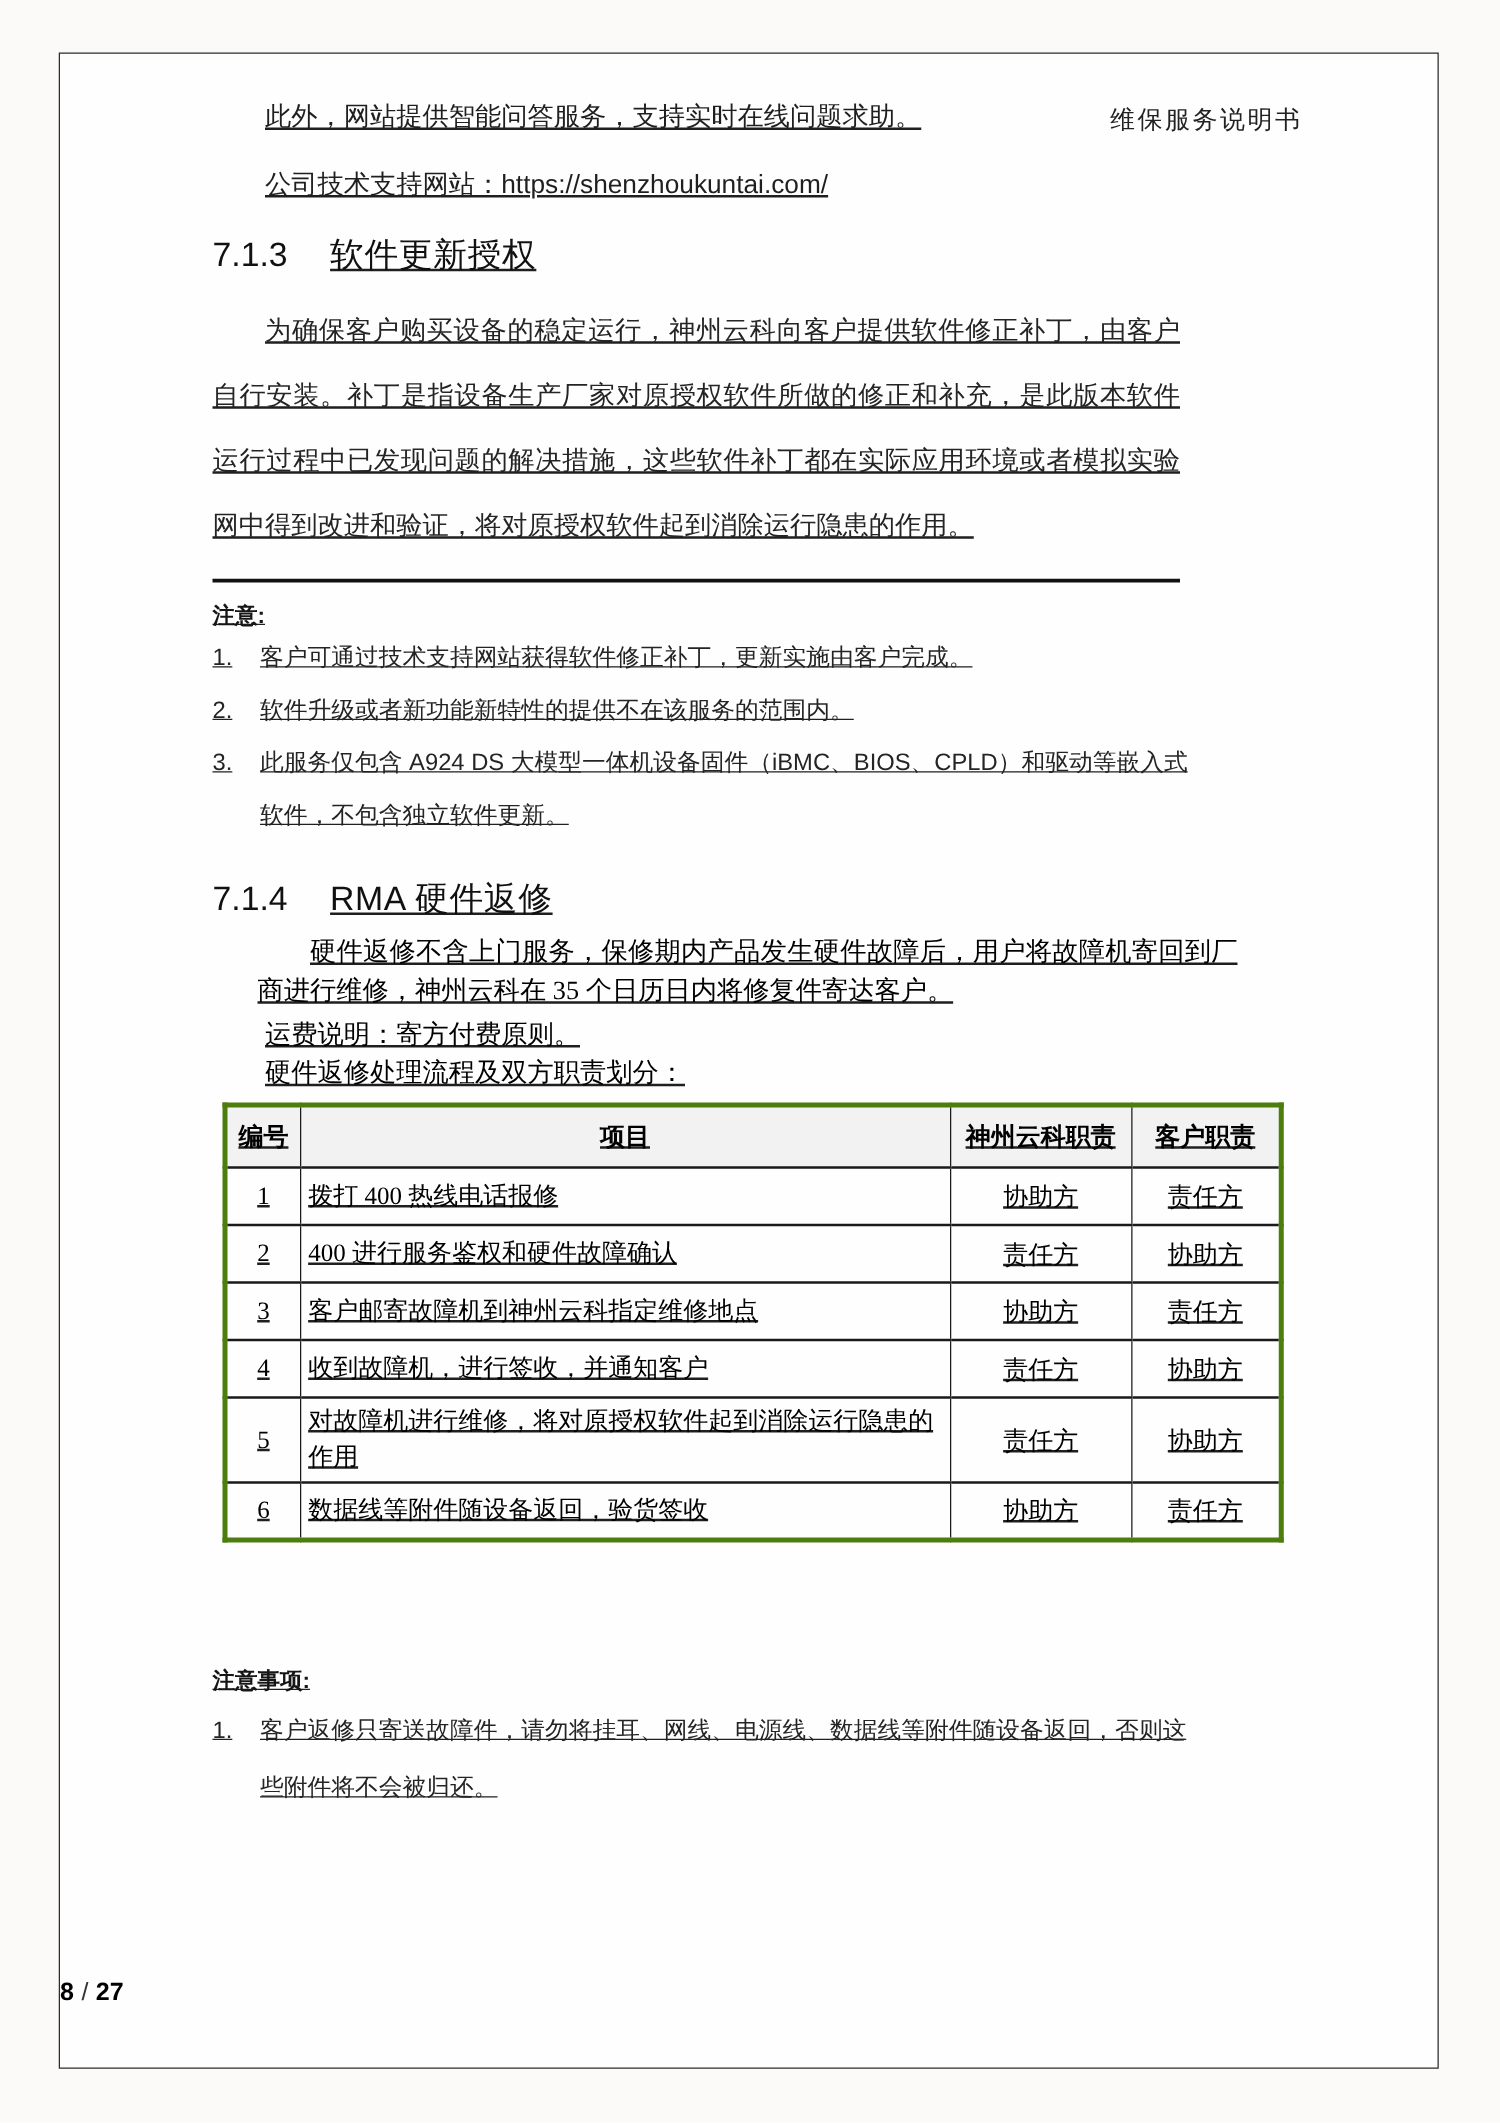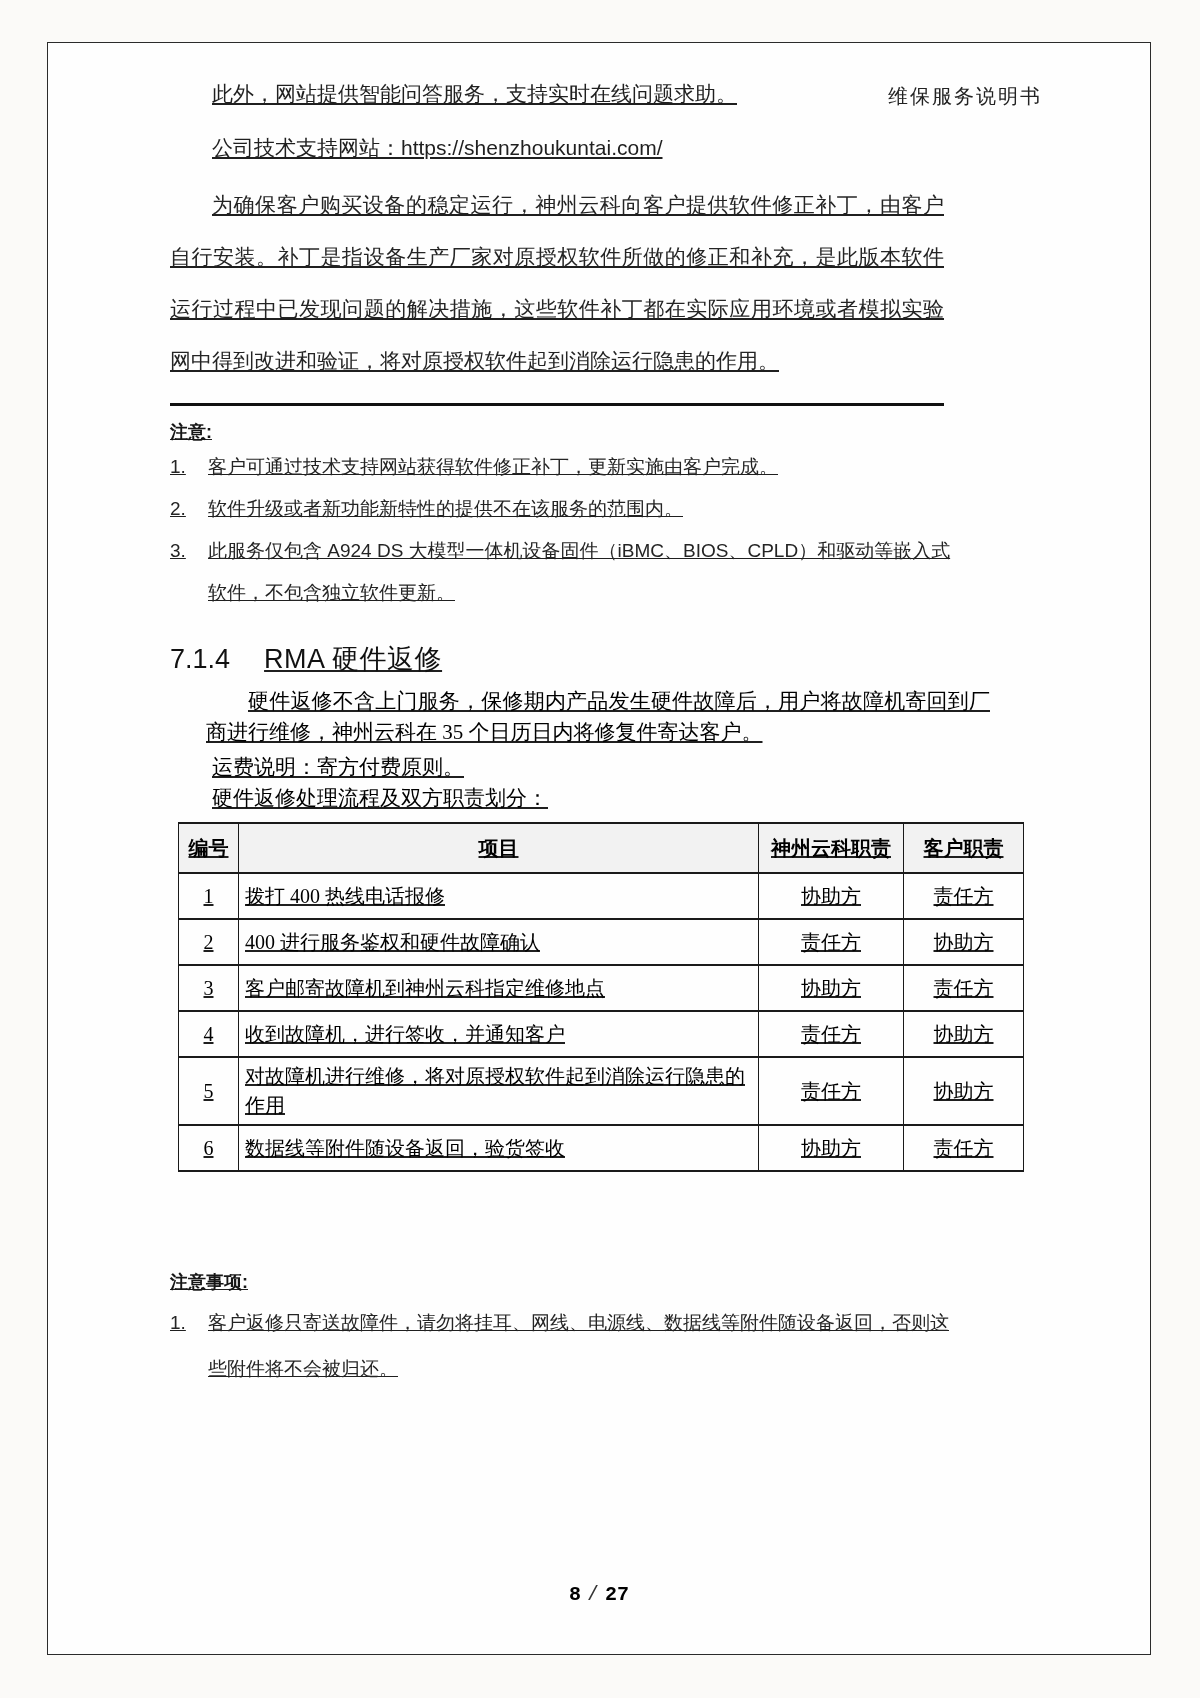--- a/index.html
+++ b/index.html
@@ -54,21 +54,21 @@
     font-size:21px;line-height:31px;color:#000;
     margin:0;width:784px;text-align:justify;text-indent:2em;
   }
   .mt12{margin-top:12px;margin-left:36px;} .mt4{margin-top:4px;} .mt0{margin-top:0;}
 
   table.rma{
     margin:8px 0 0 8px;border-collapse:collapse;table-layout:fixed;
     width:845px;
     font-family:"Liberation Serif","DejaVu Serif",serif;
     font-size:20px;color:#000;
-    border:1px solid #4d7c0f;
+    border:4px solid #4d7c0f;
   }
   table.rma th,table.rma td{
     border-left:1px solid #1a1a1a;border-right:1px solid #1a1a1a;
     border-top:2px solid #1a1a1a;border-bottom:2px solid #1a1a1a;
     vertical-align:middle;box-sizing:border-box;
   }
   table.rma th{
     background:#f2f2f2;height:50px;font-weight:bold;text-align:center;padding:0 4px;
   }
   table.rma td{height:46px;padding:4px 6px;}
@@ -78,39 +78,42 @@
 
   .notice-label{
     margin-top:100px;font-size:18px;font-weight:bold;color:#161616;line-height:20px;
   }
   .notice-list{margin:8px 0 0 0;padding:0;list-style:none;width:790px;}
   .notice-list li{display:flex;font-size:19px;line-height:46px;color:#242424;}
   .notice-list .n-num{flex:0 0 38px;}
   .notice-list .n-text{flex:1;}
 
   .footer{
-    position:absolute;left:0;right:0;bottom:48px;text-align:center;
-    font-family:Liberation Mono, monospace;
+    position:absolute;left:0;right:0;bottom:48px;
+    font-family:Liberation Sans, sans-serif;
     font-size:20px;color:#000;
   }
   .footer .pg{font-weight:bold;}
   .footer .sep{font-weight:normal;padding:0 6px;color:#333;}
 </style>
 </head>
 <body>
 
 <div class="page">
 
   <div class="doc-header">维保服务说明书</div>
 
   <div class="content">
 
     <p class="intro-p indent mt40">此外，网站提供智能问答服务，支持实时在线问题求助。</p>
     <p class="intro-p indent mt32">公司技术支持网站：https://shenzhoukuntai.com/</p>
 
+    <h2 class="sec">
+      <span class="sec-num">7.1.3</span><span>软件更新授权</span>
+    </h2>
 
     <p class="body-just">为确保客户购买设备的稳定运行，神州云科向客户提供软件修正补丁，由客户自行安装。补丁是指设备生产厂家对原授权软件所做的修正和补充，是此版本软件运行过程中已发现问题的解决措施，这些软件补丁都在实际应用环境或者模拟实验网中得到改进和验证，将对原授权软件起到消除运行隐患的作用。</p>
 
     <div class="rule"></div>
 
     <div class="note-label">注意:</div>
     <ul class="note-list">
       <li>
         <span class="n-num">1.</span>
         <span class="n-text">客户可通过技术支持网站获得软件修正补丁，更新实施由客户完成。</span>

